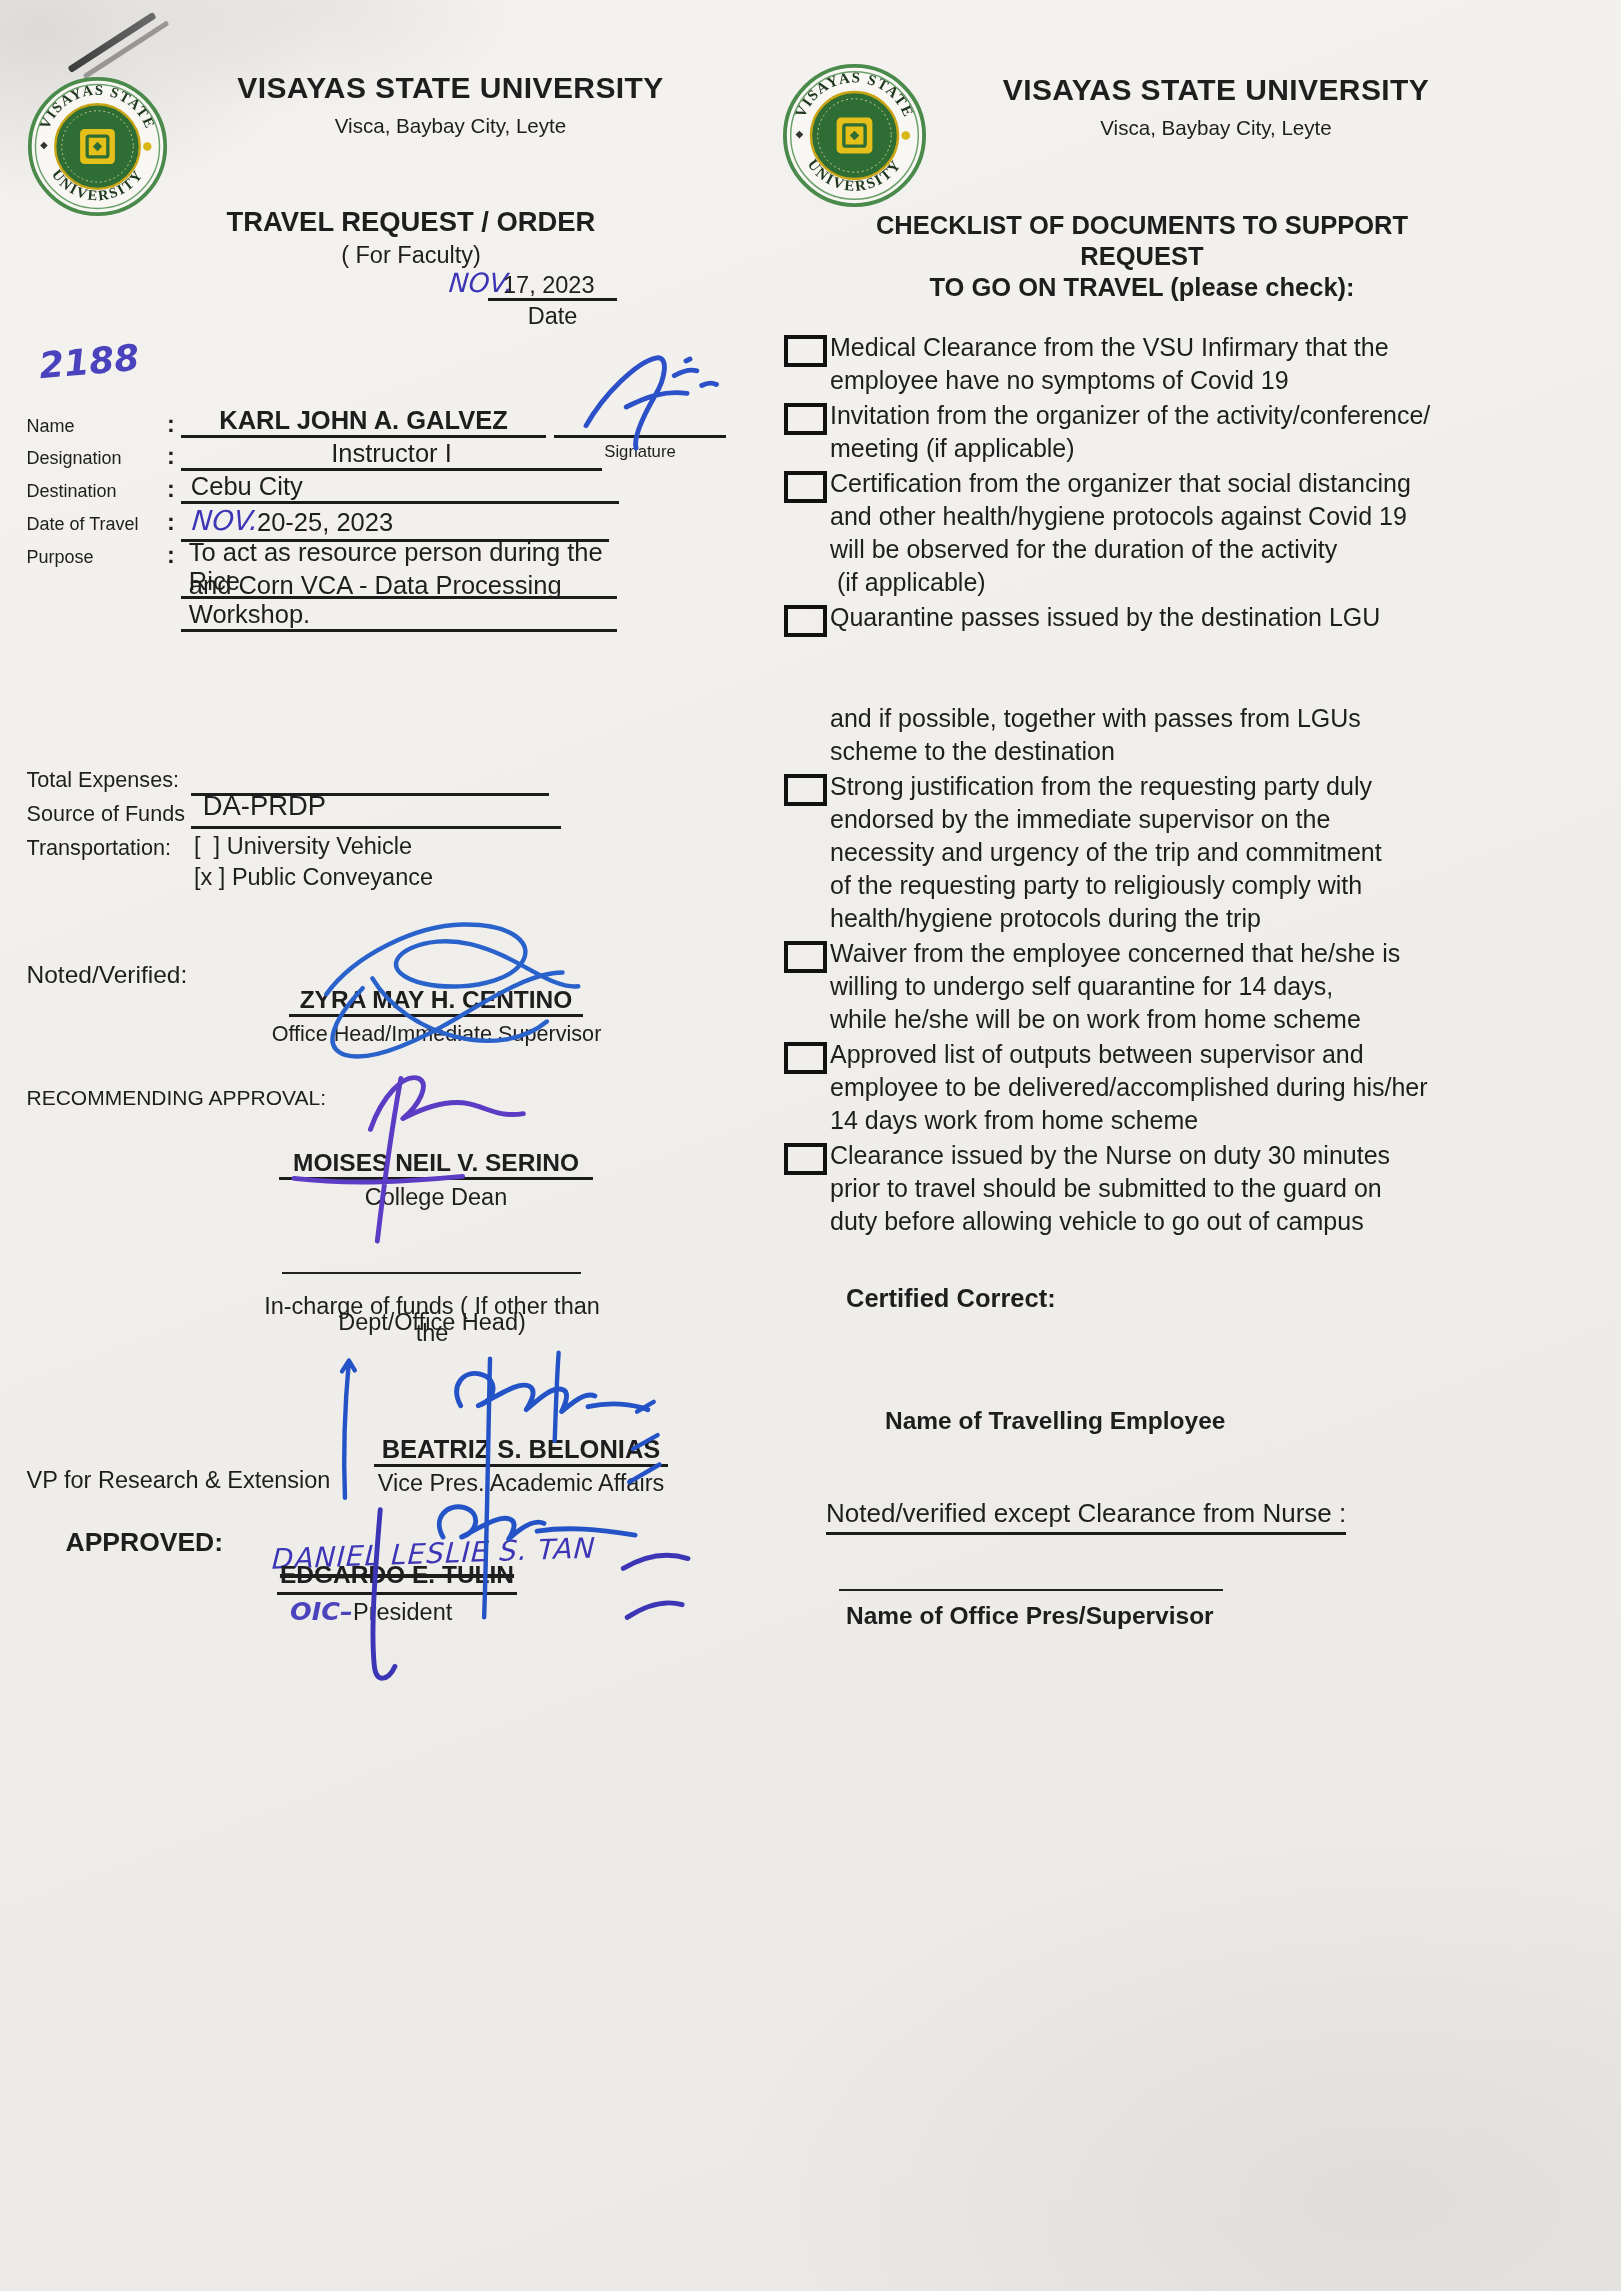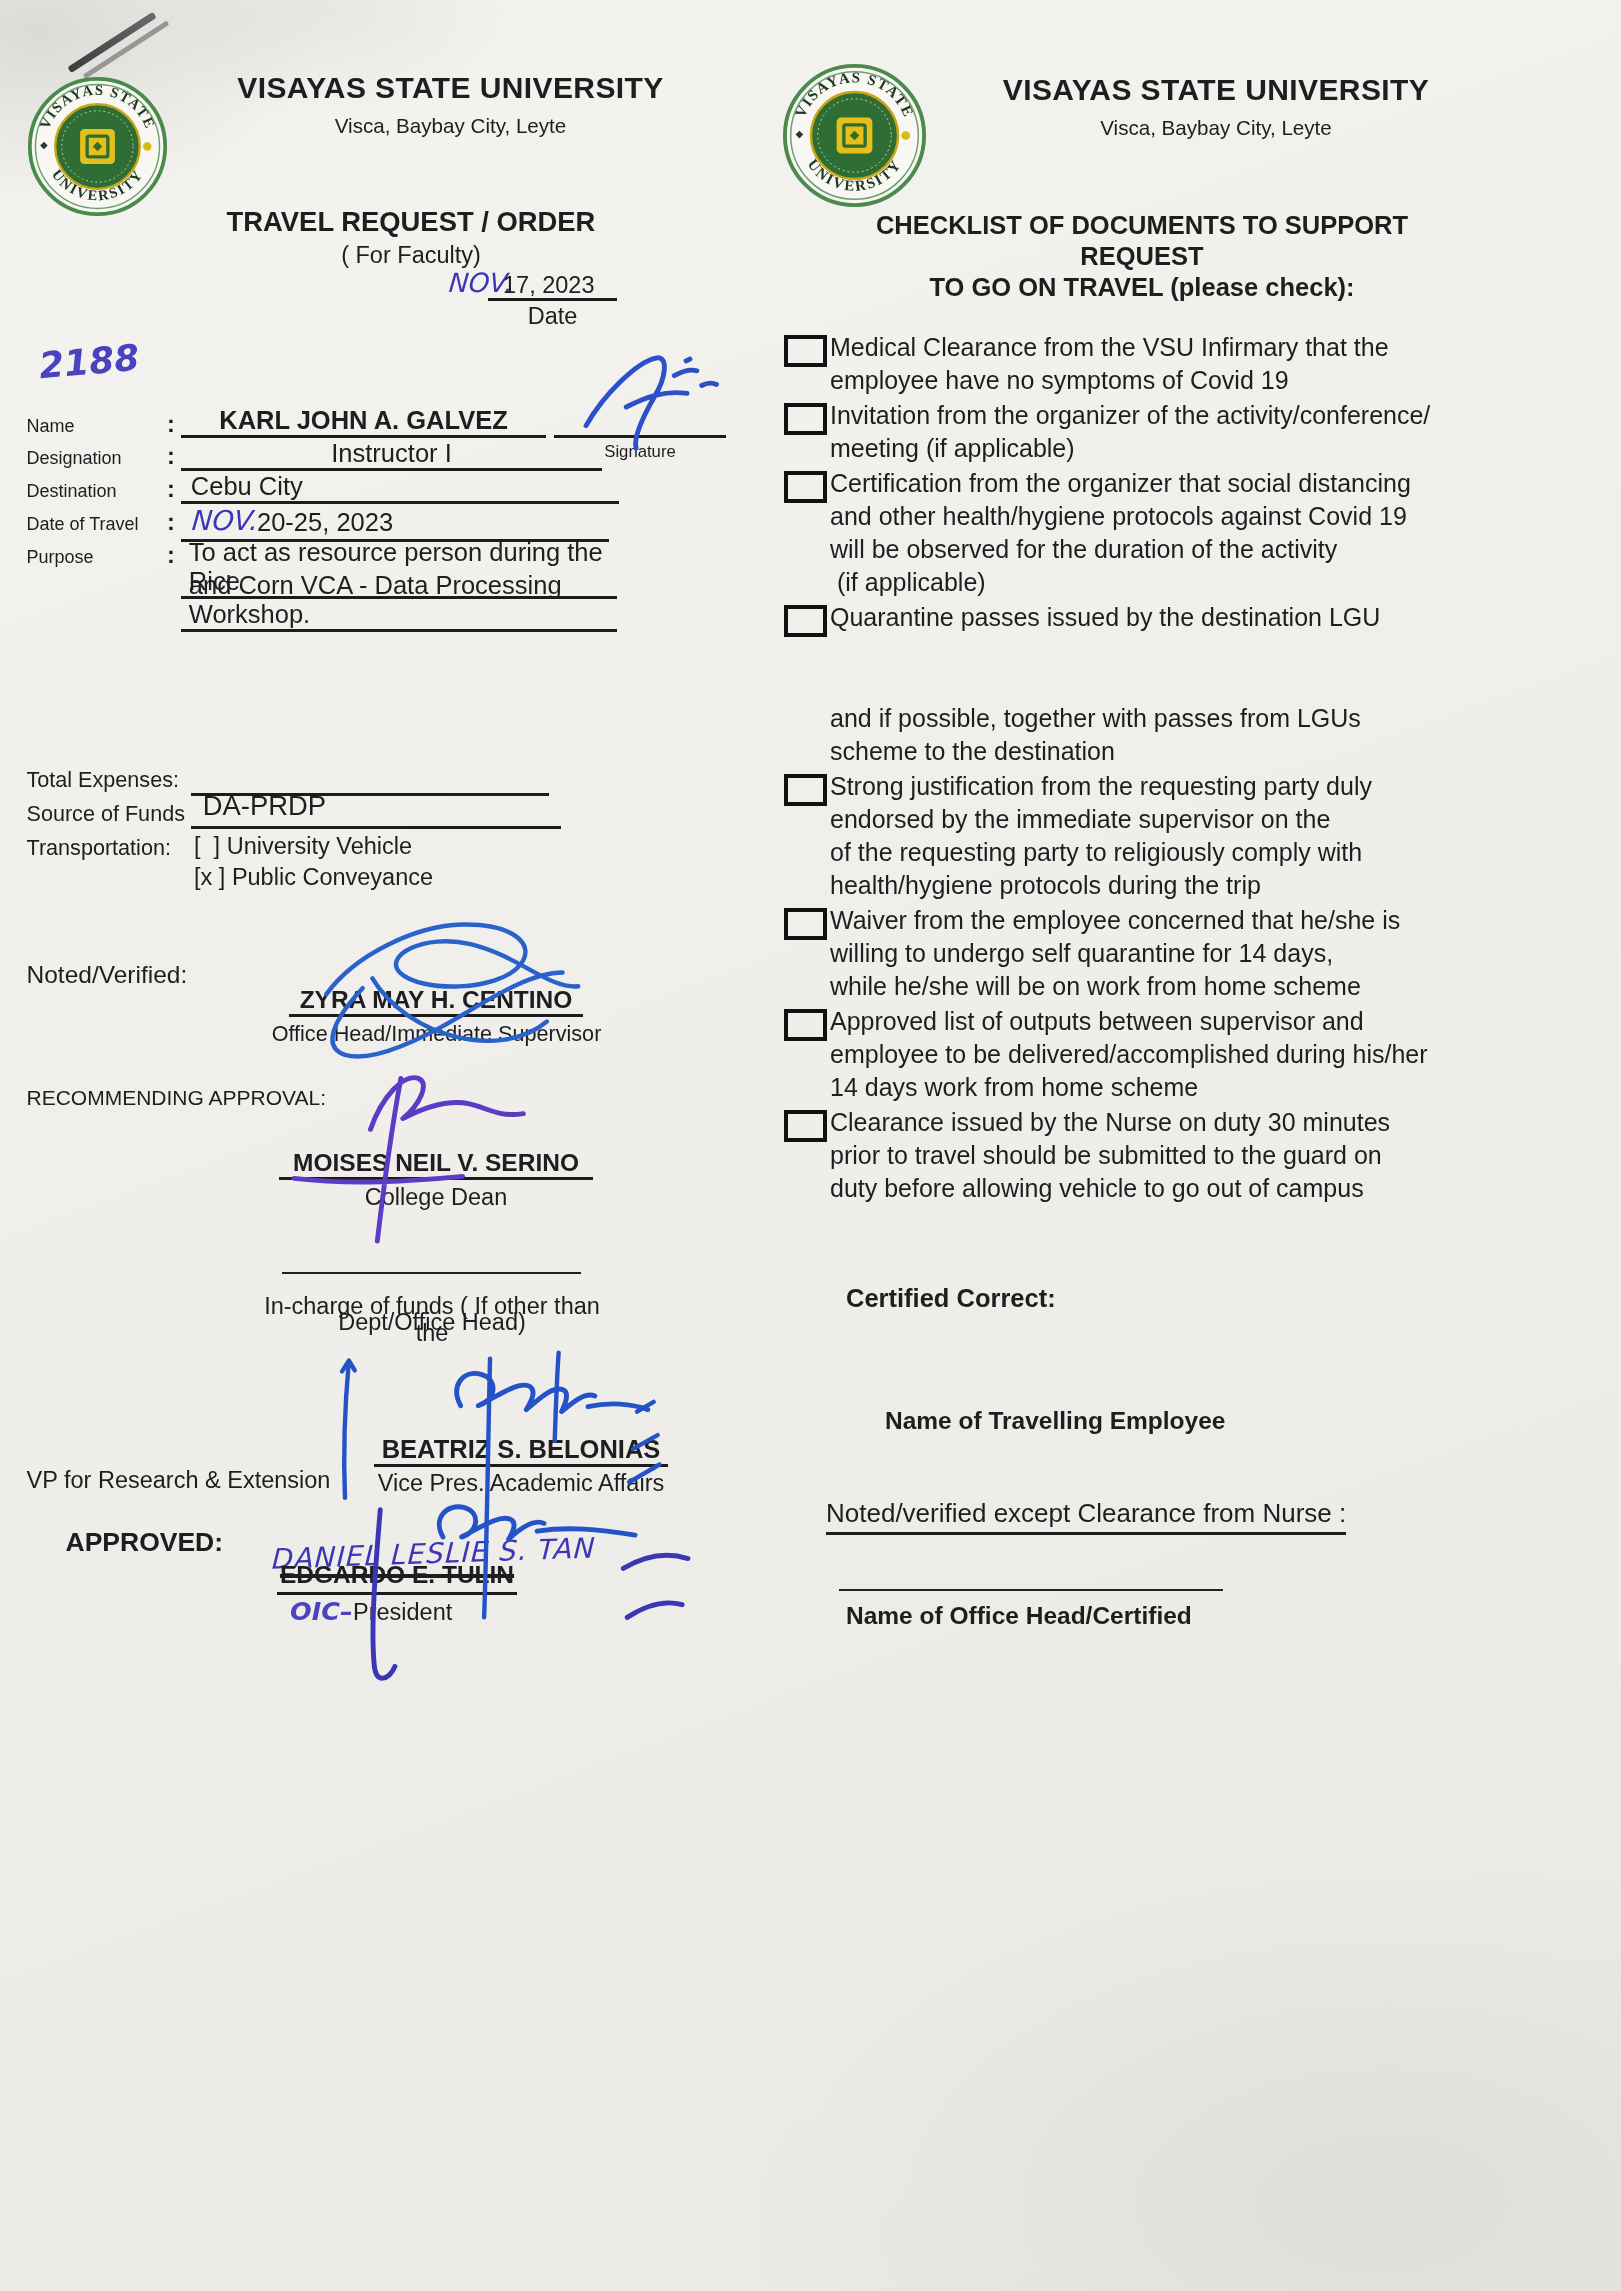--- a/index.html
+++ b/index.html
@@ -187,41 +187,41 @@
       </div>
       <div class="check-item">
         <span class="cbox"></span>
         <div class="clines"><div>Quarantine passes issued by the destination LGU</div></div>
       </div>
       <div class="check-item cont">
         <div class="clines"><div>and if possible, together with passes from LGUs</div><div>scheme to the destination</div></div>
       </div>
       <div class="check-item">
         <span class="cbox"></span>
-        <div class="clines"><div>Strong justification from the requesting party duly</div><div>endorsed by the immediate supervisor on the</div><div>of the requesting party to religiously comply with</div><div>health/hygiene protocols during the trip</div></div>
+        <div class="clines"><div>Strong justification from the requesting party duly</div><div>endorsed by the immediate supervisor on the</div><div>necessity and urgency of the trip and commitment</div><div>of the requesting party to religiously comply with</div><div>health/hygiene protocols during the trip</div></div>
       </div>
       <div class="check-item">
         <span class="cbox"></span>
         <div class="clines"><div>Waiver from the employee concerned that he/she is</div><div>willing to undergo self quarantine for 14 days,</div><div>while he/she will be on work from home scheme</div></div>
       </div>
       <div class="check-item">
         <span class="cbox"></span>
         <div class="clines"><div>Approved list of outputs between supervisor and</div><div>employee to be delivered/accomplished during his/her</div><div>14 days work from home scheme</div></div>
       </div>
       <div class="check-item">
         <span class="cbox"></span>
         <div class="clines"><div>Clearance issued by the Nurse on duty 30 minutes</div><div>prior to travel should be submitted to the guard on</div><div>duty before allowing vehicle to go out of campus</div></div>
       </div>
     </div>
 
   <span class="abs b" style="left:846px;top:1284px;font-size:25.5px;">Certified Correct:</span>
   <span class="abs b" style="left:885px;top:1407px;font-size:24.5px;">Name of Travelling Employee</span>
   <span class="abs" style="left:826px;top:1498px;font-size:26px;border-bottom:3.9px solid #1c1c1c;padding-bottom:2.9px;">Noted/verified except Clearance from Nurse :</span>
   <div class="abs" style="left:839px;top:1558px;width:384px;height:31px;border-bottom:2.9px solid #222;"></div>
-  <span class="abs b" style="left:846px;top:1602px;font-size:24.5px;">Name of Office Head/Certified</span>
+  <span class="abs b" style="left:846px;top:1602px;font-size:24.5px;">Name of Office Pres/Supervisor</span>
 
   <svg class="sig-overlay" width="1621" height="2292" viewBox="0 0 1654 2338">
     <g fill="none" stroke-linecap="round" stroke-linejoin="round">
 
       <path stroke="#2b50c8" stroke-width="5" d="M598 434 C616 402 650 369 669 365 C683 362 679 386 668 404 C656 425 646 446 649 457 M639 415 C660 404 679 398 701 401 M688 383 C697 378 704 376 711 378 M716 393 C722 390 727 390 731 392"></path>
       <path stroke="#2b50c8" stroke-width="5" d="M700 368 l4 -2"></path>
 
       <path stroke="#2a62cc" stroke-width="4.5" d="M333 1014 C362 974 424 944 472 943 C522 942 549 963 530 985 C508 1011 430 1013 408 992 C391 975 432 952 480 963 C530 975 560 1009 590 1006 M370 1008 C340 1040 328 1068 352 1076 C382 1085 434 1058 474 1034 C512 1011 546 992 574 992 M380 998 C416 1058 510 1082 558 1042"></path>
 
       <path stroke="#5b3cc4" stroke-width="5" d="M409 1100 C398 1160 391 1215 385 1266 M378 1152 C390 1118 412 1095 427 1100 C439 1105 428 1127 411 1141 C432 1130 457 1121 479 1126 C497 1130 509 1140 534 1136 M300 1202 C360 1209 420 1205 472 1200"></path>

